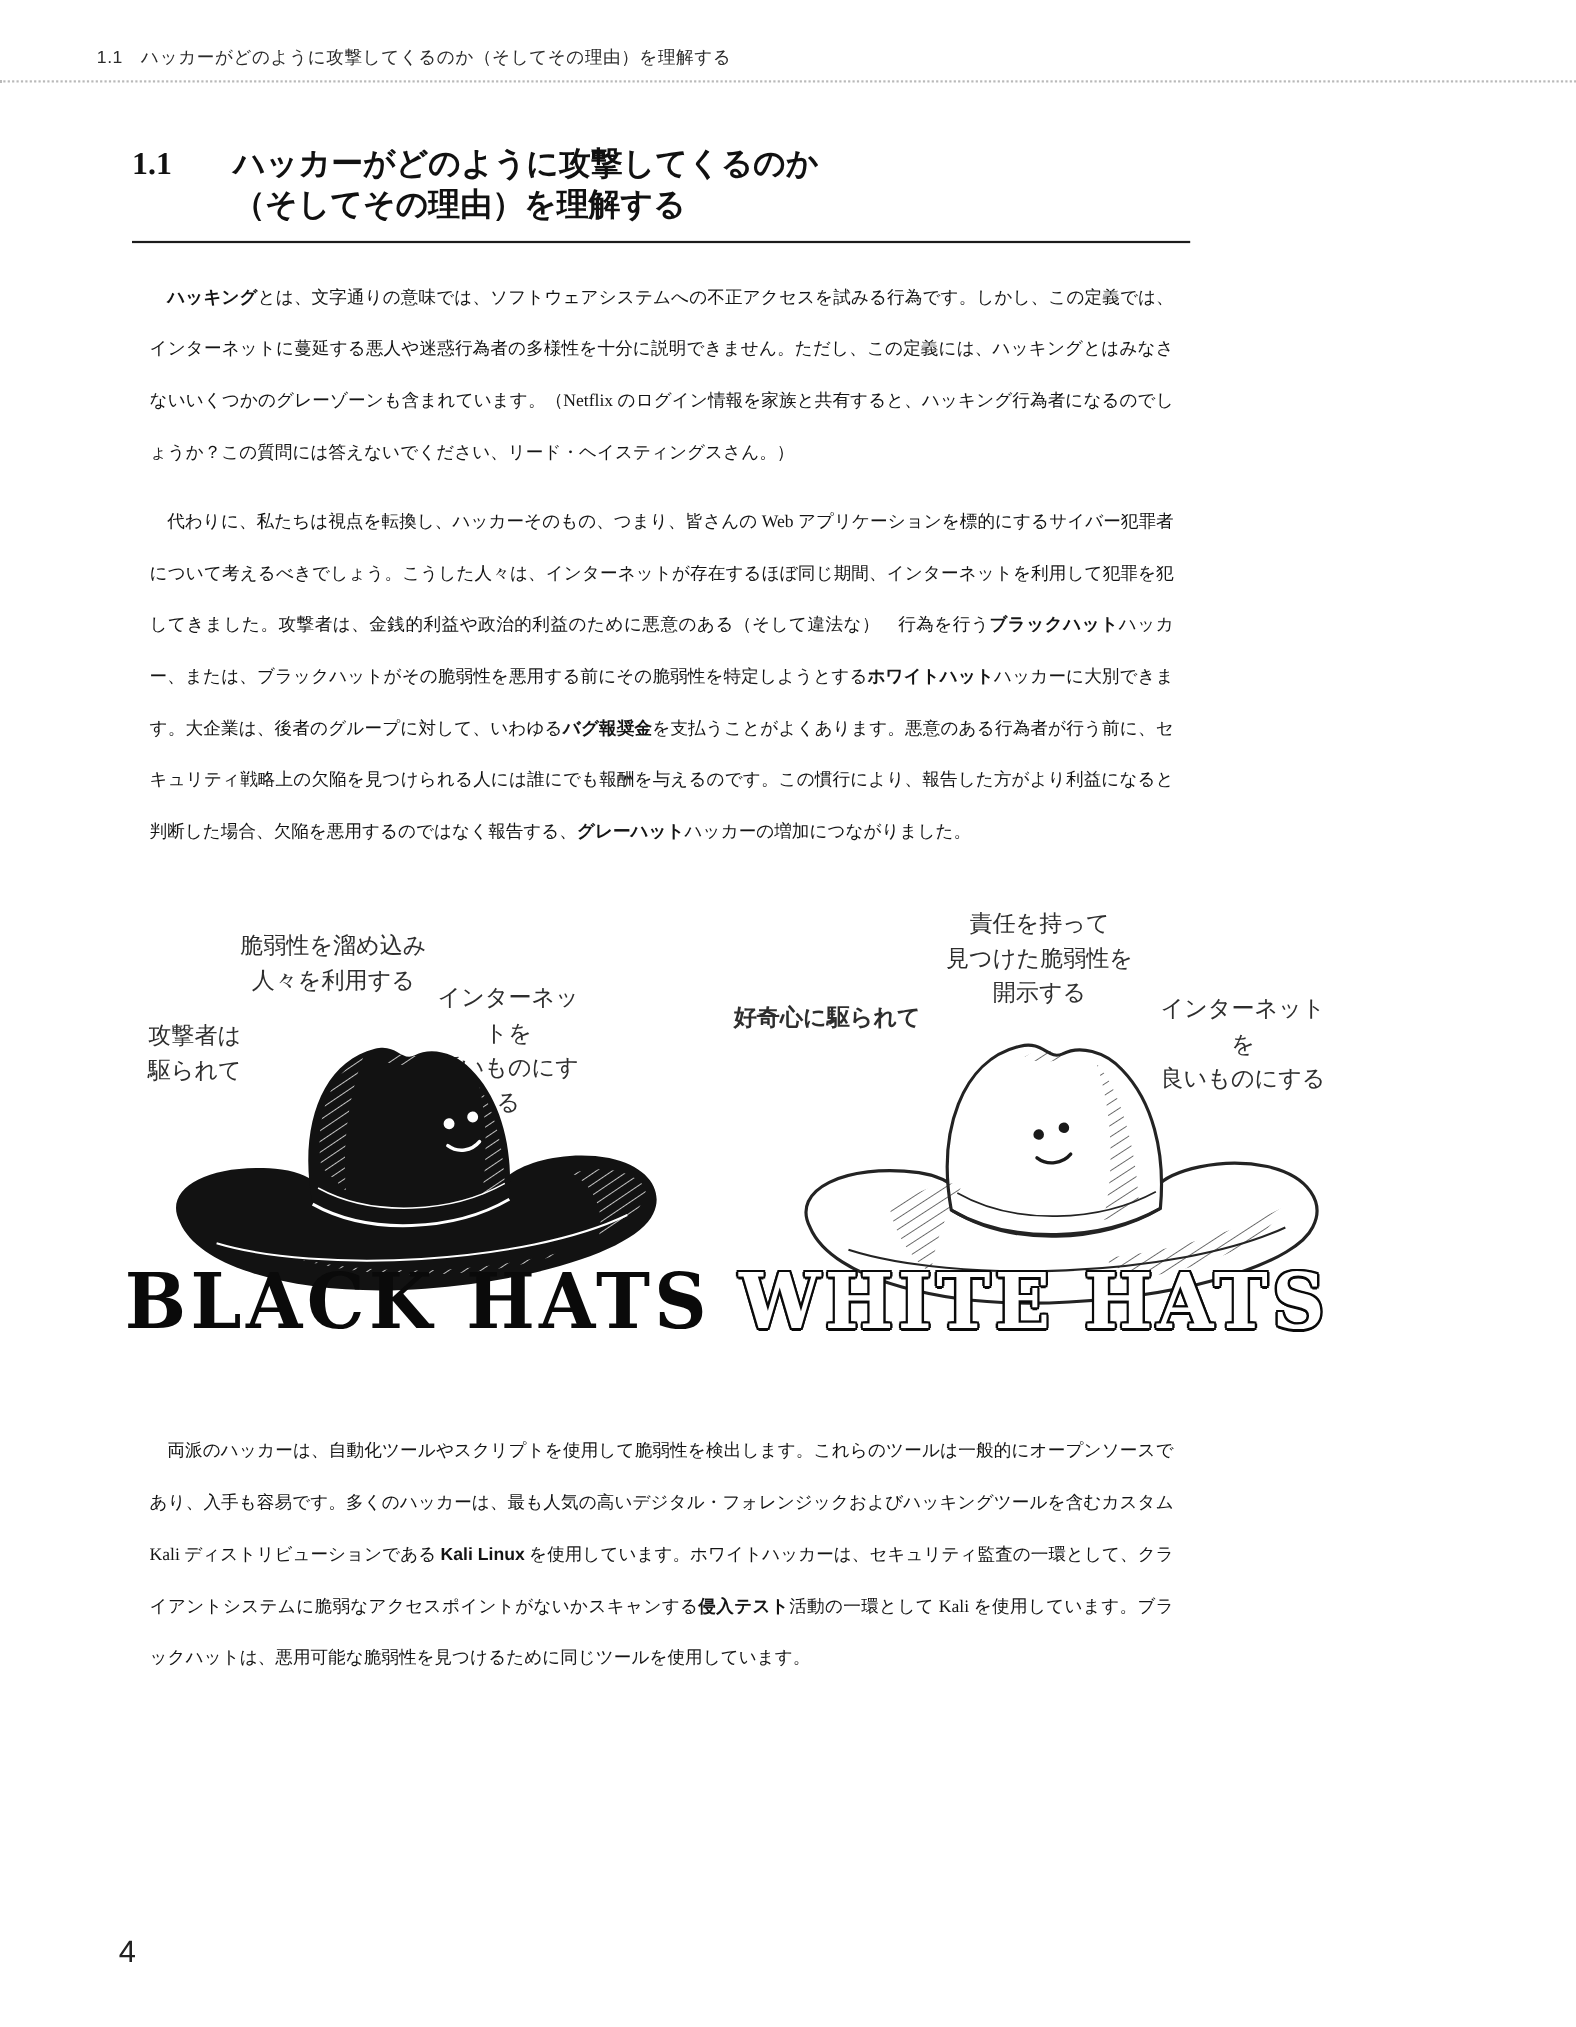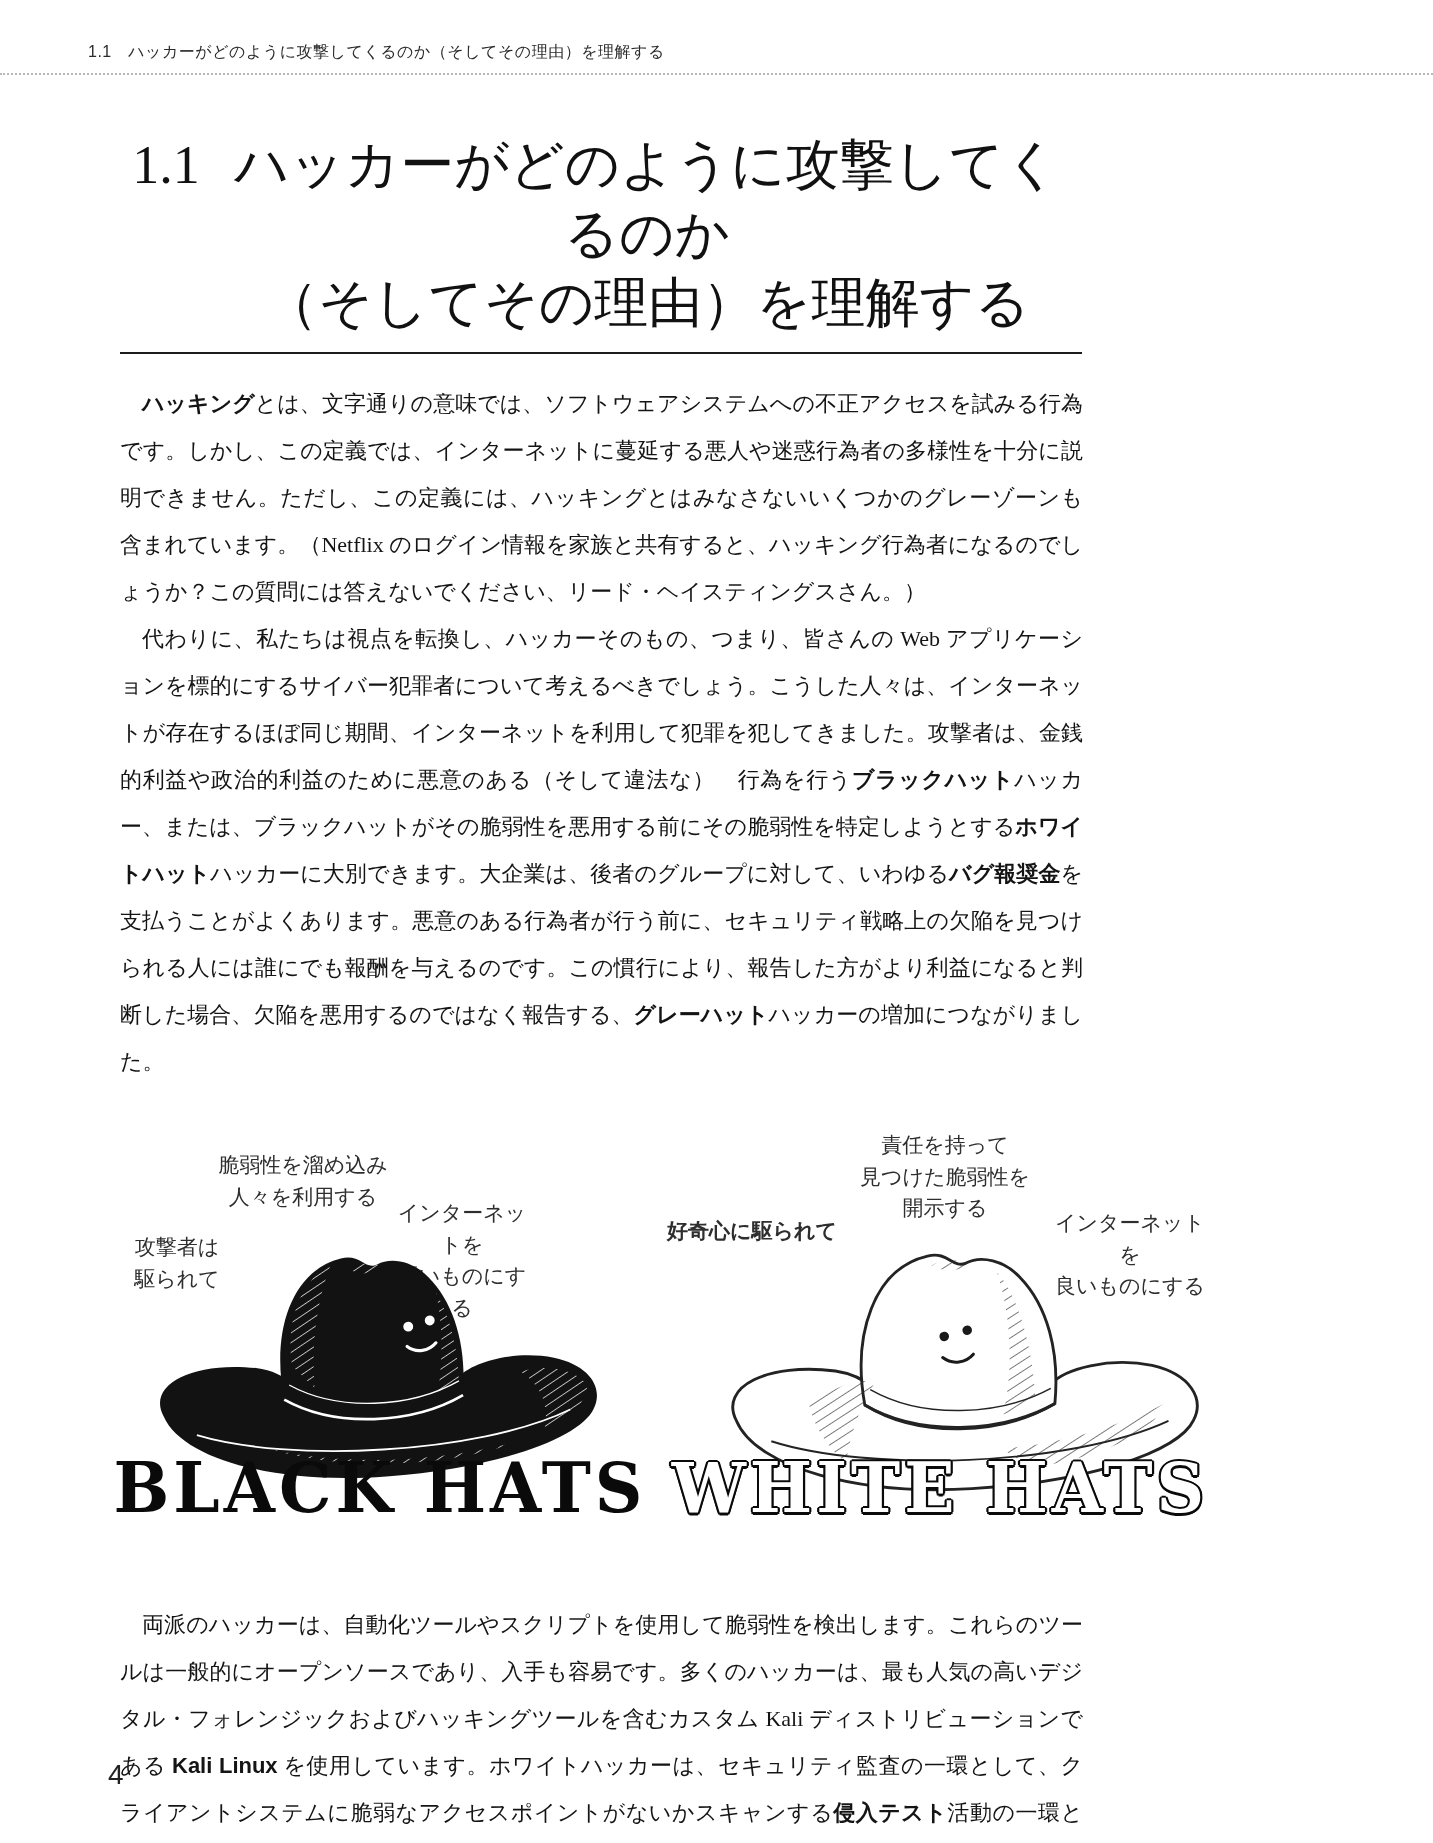--- a/index.html
+++ b/index.html
@@ -13,31 +13,30 @@
     padding:42px 0 10px 88px;
     font-family:"Liberation Sans","DejaVu Sans",sans-serif;
     font-size:16px;color:#2b2b2b;letter-spacing:.5px;
   }
   .dotted-rule{border-bottom:2px dotted #b9b9b9;width:100%;height:0;}
 
   
   .section-title{
     margin:56px 0 0 120px;width:962px;
     font-family:"Liberation Serif","DejaVu Serif",serif;
-    font-weight:400;font-size:54px;line-height:1.28;color:#111;
+    font-weight:700;font-size:29px;line-height:1.28;color:#111;
     display:flex;
-    text-align:center;
   }
   .section-title .num{flex:0 0 92px;}
   .title-rule{margin:14px 0 0 120px;width:962px;height:2px;background:#1c1c1c;}
 
   
   .body-col{margin:26px 0 0 120px;width:963px;}
   .body-col p{
-    margin:0;font-size:22px;line-height:47px;
+    margin:16px;font-size:16px;line-height:47px;
     text-align:justify;text-indent:1em;color:#141414;
   }
   .seg-g{font-family:"Liberation Sans","DejaVu Sans",sans-serif;font-weight:700;}
 
   
   .figure{position:relative;margin:34px 0 0 40px;width:1280px;height:452px;}
   .fig-label{
     position:absolute;font-family:"Liberation Sans","DejaVu Sans",sans-serif;
     font-size:21px;line-height:1.5;color:#2e2e2e;text-align:center;white-space:pre-line;
   }

